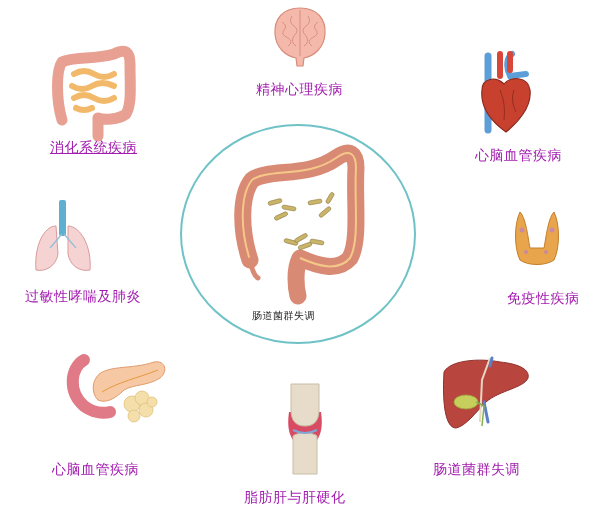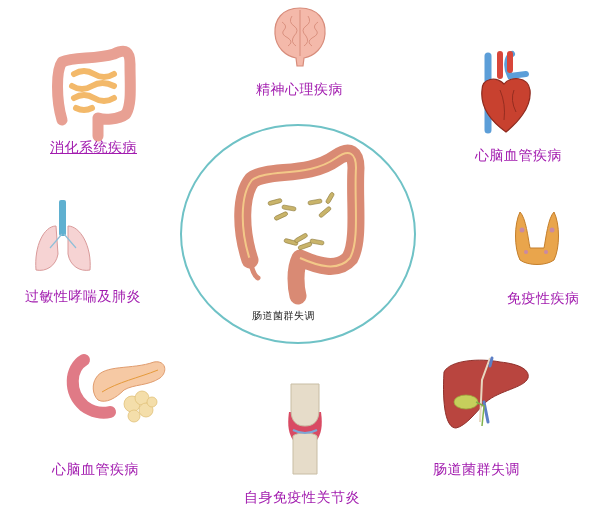--- a/index.html
+++ b/index.html
@@ -84,21 +84,21 @@
   </g>
 </svg>
 <div class="label" style="left:52px;top:461px;">心脑血管疾病</div>
 
 <svg style="left:283px;top:382px;" width="44" height="94" viewBox="0 0 44 94">
   <path d="M6 30 C4 44 6 52 10 58 L34 58 C38 52 40 44 38 30 Z" fill="#d94a63"></path>
   <path d="M8 2 L36 2 L36 28 C36 40 30 44 22 44 C14 44 8 40 8 28 Z" fill="#e6dcc9" stroke="#c8bda4" stroke-width="1"></path>
   <path d="M10 54 C14 50 30 50 34 54 L34 92 L10 92 Z" fill="#e6dcc9" stroke="#c8bda4" stroke-width="1"></path>
   <path d="M10 48 Q22 54 34 48" fill="none" stroke="#7ea6d6" stroke-width="2"></path>
 </svg>
-<div class="label" style="left:244px;top:489px;">自身免疫性关节炎</div>
+<div class="label" style="left:244px;top:489px;">脂肪肝与肝硬化</div>
 
 <svg style="left:440px;top:356px;" width="90" height="76" viewBox="0 0 90 76">
   <path d="M4 16 C10 4 40 2 60 6 C80 8 90 14 88 22 C84 32 60 34 46 46 C36 56 26 70 16 72 C6 72 2 50 4 16 Z" fill="#b9453f" stroke="#8f2f2a" stroke-width="1"></path>
   <path d="M50 2 L42 24 L40 66" fill="none" stroke="#e8d8c0" stroke-width="2"></path>
   <path d="M52 2 L50 10 M44 46 L48 66" stroke="#5c7fc6" stroke-width="3" stroke-linecap="round"></path>
   <ellipse cx="26" cy="46" rx="12" ry="7" fill="#c6cf5c" stroke="#9aa53c" stroke-width="0.8"></ellipse>
   <path d="M36 46 L44 50 L42 70" fill="none" stroke="#7fb24a" stroke-width="1.5"></path>
 </svg>
 <div class="label" style="left:433px;top:461px;">肠道菌群失调</div>
 

